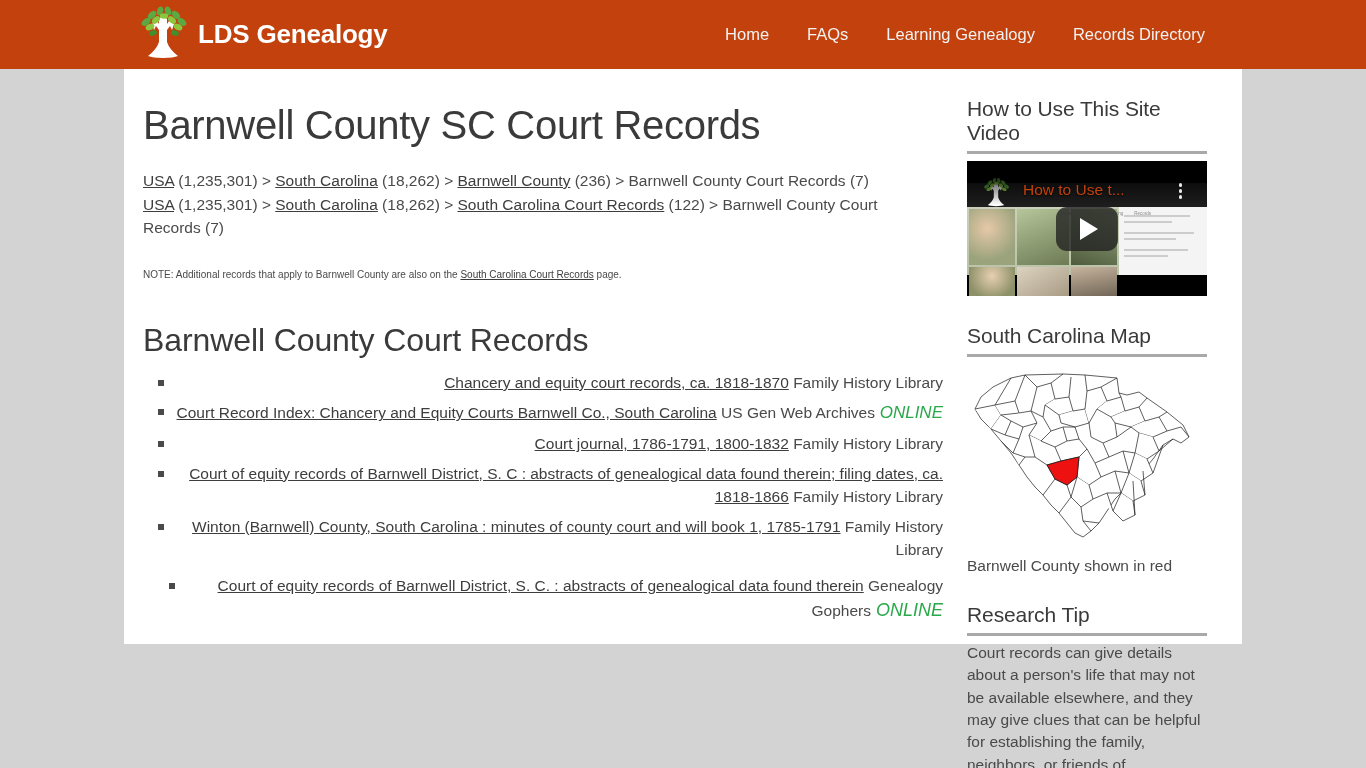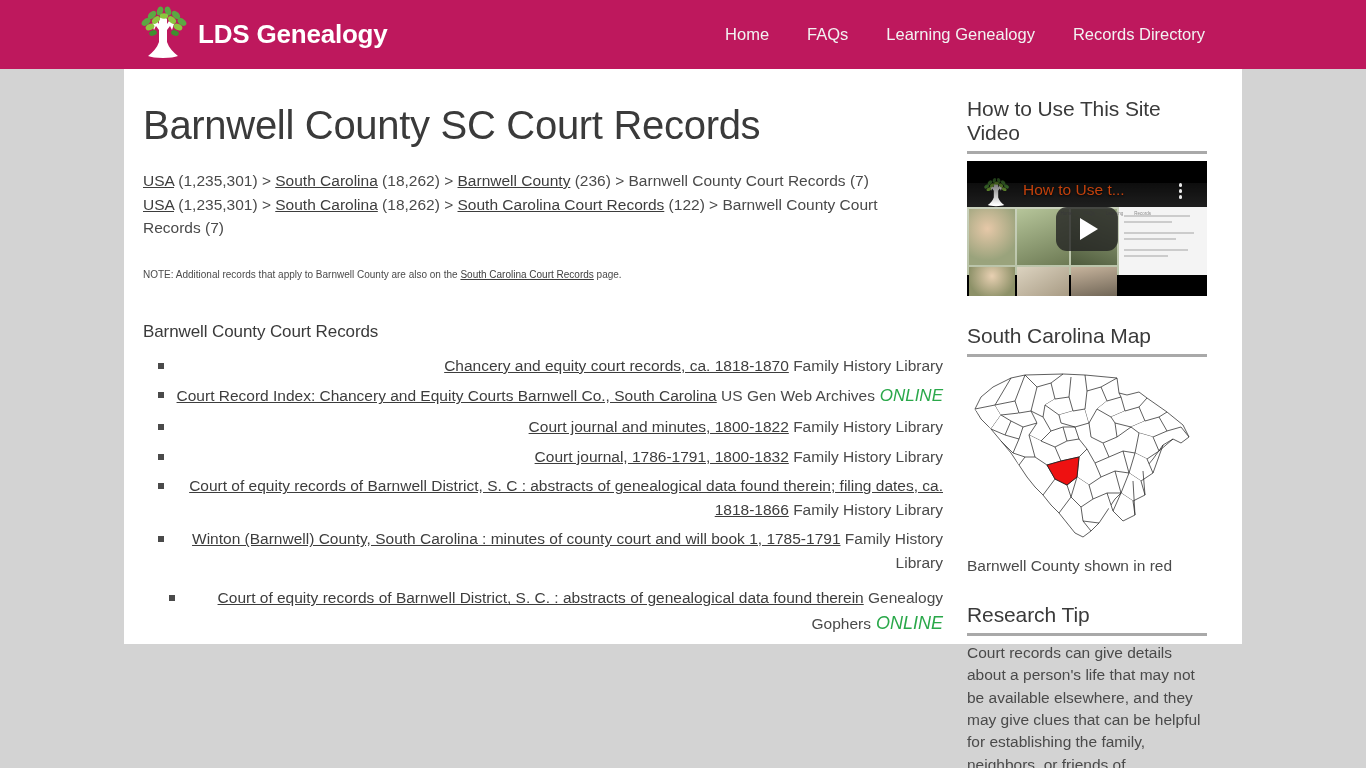--- a/index.html
+++ b/index.html
@@ -8,21 +8,21 @@
     width: 1366px; height: 768px;
     overflow: hidden;
     background: #d3d3d3;
     font-family: "Liberation Sans", sans-serif;
   }
 
   
   .topbar {
     position: absolute; left: 0; top: 0;
     width: 1366px; height: 69px;
-    background: #be185d;
+    background: #c2410c;
   }
   .topbar-inner {
     position: absolute; left: 124px; top: 0;
     width: 1118px; height: 69px;
   }
   .brand {
     position: absolute; left: 8px; top: 6px;
     display: flex; align-items: center; height: 56px;
     text-decoration: none;
   }
@@ -82,21 +82,21 @@
   }
   .note {
     margin-top: 27px;
     font-size: 10px;
     color: #4a4a4a;
     line-height: 1.52;
     max-width: 790px;
   }
   h2.section-title {
     margin: 40px 0 0 0;
-    font-size: 17px;
+    font-size: 32px;
     font-weight: normal;
     color: #3a3a3a;
     letter-spacing: -0.1px;
   }
   h2.section-title.indent { margin-left: 11px; font-size: 25.5px; }
 
   ul.reclist {
     margin: 12px 0 0 0;
     padding-left: 21px;
     list-style: none;
@@ -313,21 +313,20 @@
       <div id="crumb2"><a href="#">USA</a><span> (1,235,301) &gt; </span><a href="#">South Carolina</a><span> (18,262) &gt; </span><a href="#">South Carolina Court Records</a><span> (122) &gt; Barnwell County Court Records (7)</span></div>
     </div>
 
     <p class="note" id="note"><span>NOTE: Additional records that apply to Barnwell County are also on the </span><a href="#">South Carolina Court Records</a><span> page.</span></p>
 
     <div id="sections">
         <h2 class="section-title">Barnwell County Court Records</h2>
         <ul class="reclist">
           <li><a href="#" class="li-link">Chancery and equity court records, ca. 1818-1870</a><span> Family History Library</span></li>
           <li><a href="#" class="li-link">Court Record Index: Chancery and Equity Courts Barnwell Co., South Carolina</a><span> US Gen Web Archives</span><span class="online"> ONLINE</span></li>
-          <li><a href="#" class="li-link">Court journal and minutes, 1800-1822</a><span> Family History Library</span></li>
           <li><a href="#" class="li-link">Court journal, 1786-1791, 1800-1832</a><span> Family History Library</span></li>
           <li><a href="#" class="li-link">Court of equity records of Barnwell District, S. C : abstracts of genealogical data found therein; filing dates, ca. 1818-1866</a><span> Family History Library</span></li>
           <li><a href="#" class="li-link">Winton (Barnwell) County, South Carolina : minutes of county court and will book 1, 1785-1791</a><span> Family History Library</span></li>
         </ul>
         <ul class="reclist indent">
           <li><a href="#" class="li-link">Court of equity records of Barnwell District, S. C. : abstracts of genealogical data found therein</a><span> Genealogy Gophers</span><span class="online big"> ONLINE</span></li>
         </ul>
       </div>
 
     <p class="footer-note" id="footnote"></p>

